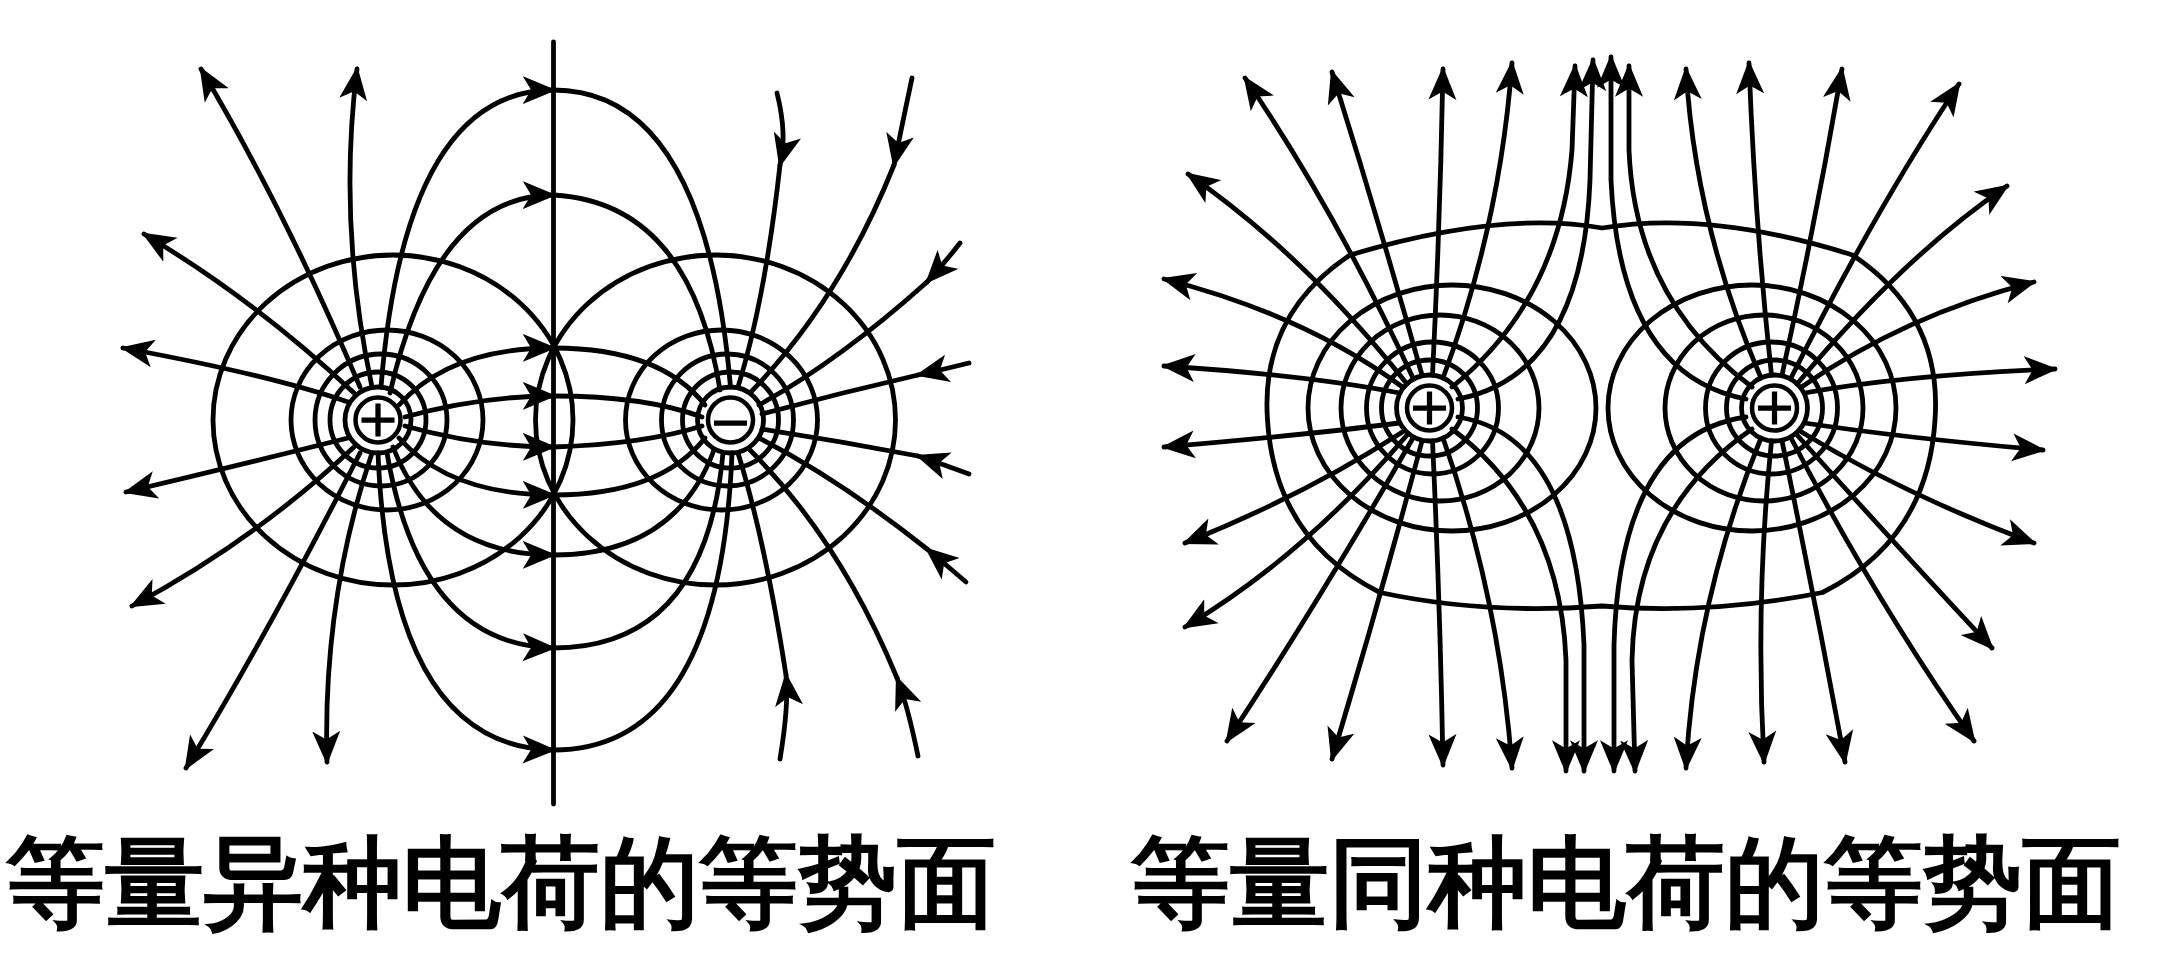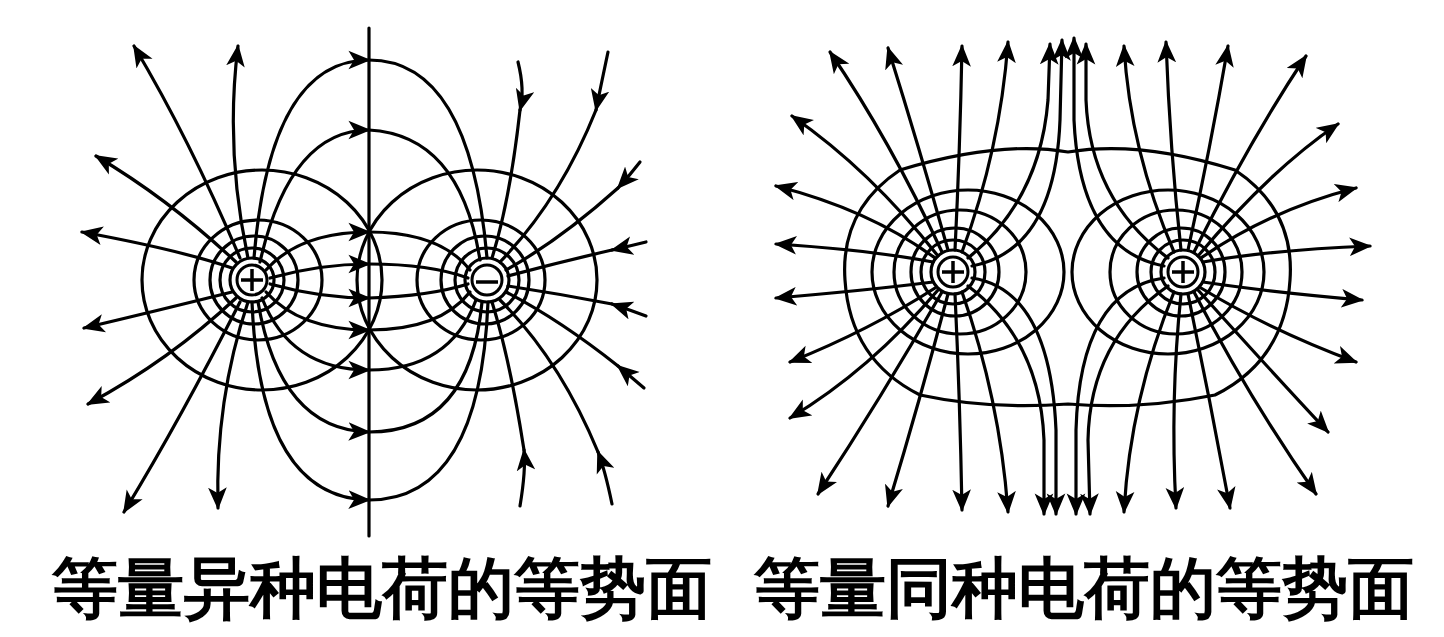--- a/index.html
+++ b/index.html
@@ -6,21 +6,21 @@
   body { width: 1444px; height: 637px; position: relative; overflow: hidden; font-family: "DejaVu Sans", sans-serif; }
   .panel { position: absolute; top: 0; }
   #left-panel { left: 0; width: 720px; height: 637px; }
   #right-panel { left: 720px; width: 724px; height: 620px; }
   svg.field { position: absolute; left: 0; top: 0; }
   .caption {
     position: absolute; top: 548px; height: 80px;
     font-family: "DejaVu Serif", serif; font-weight: bold;
     font-size: 66px; line-height: 80px; color: #000; white-space: nowrap; letter-spacing: 0px;
   }
-  #left-caption { left: 4px; margin-left: 48px; }
+  #left-caption { left: 4px; }
   #right-caption { left: 34px; }
   .line { fill: none; stroke: #000; stroke-width: 3.2; stroke-linecap: round; stroke-linejoin: round; }
 </style>
 </head>
 <body>
 
 <div class="panel" id="left-panel">
   <svg class="field" width="720" height="637" viewBox="0 0 720 637">
     <defs>
       <marker id="arr" viewBox="0 0 12 10" refX="11" refY="5" markerWidth="7" markerHeight="6" orient="auto" markerUnits="strokeWidth">

